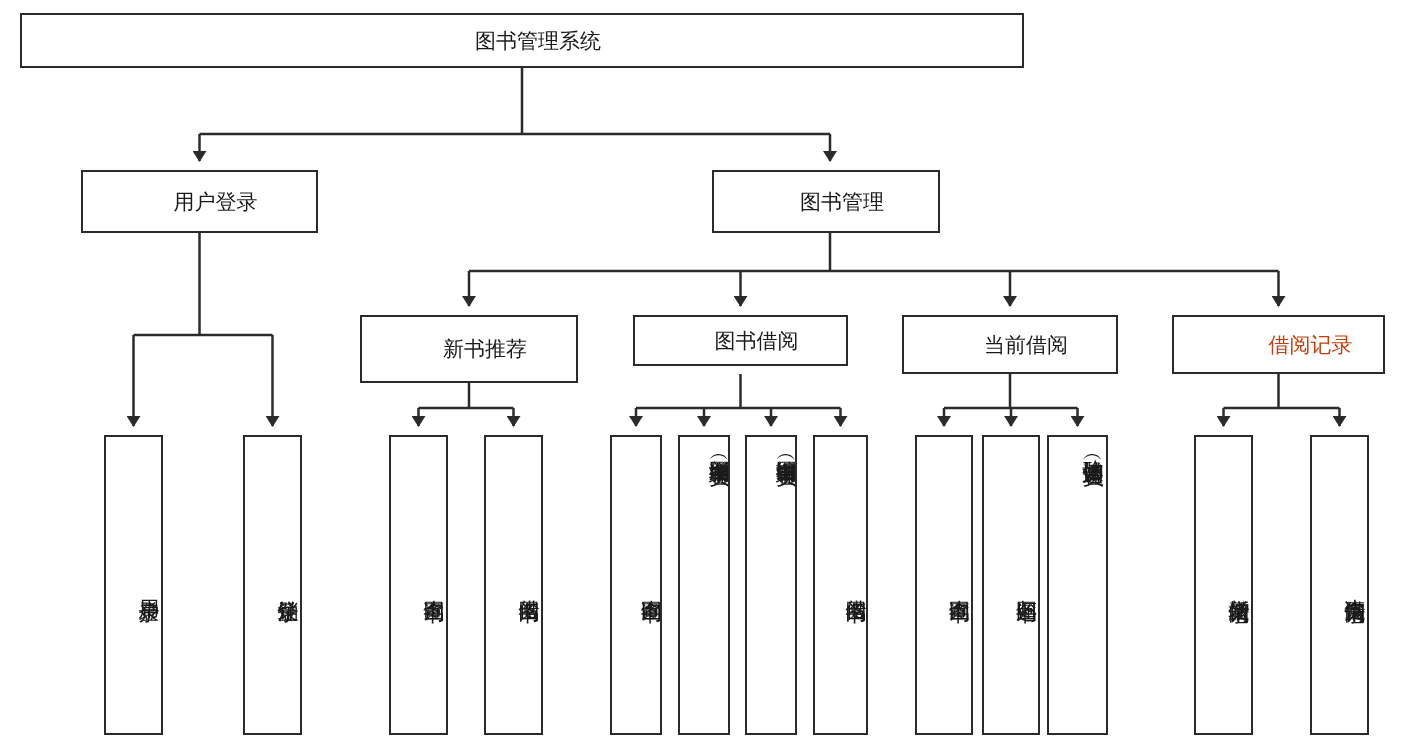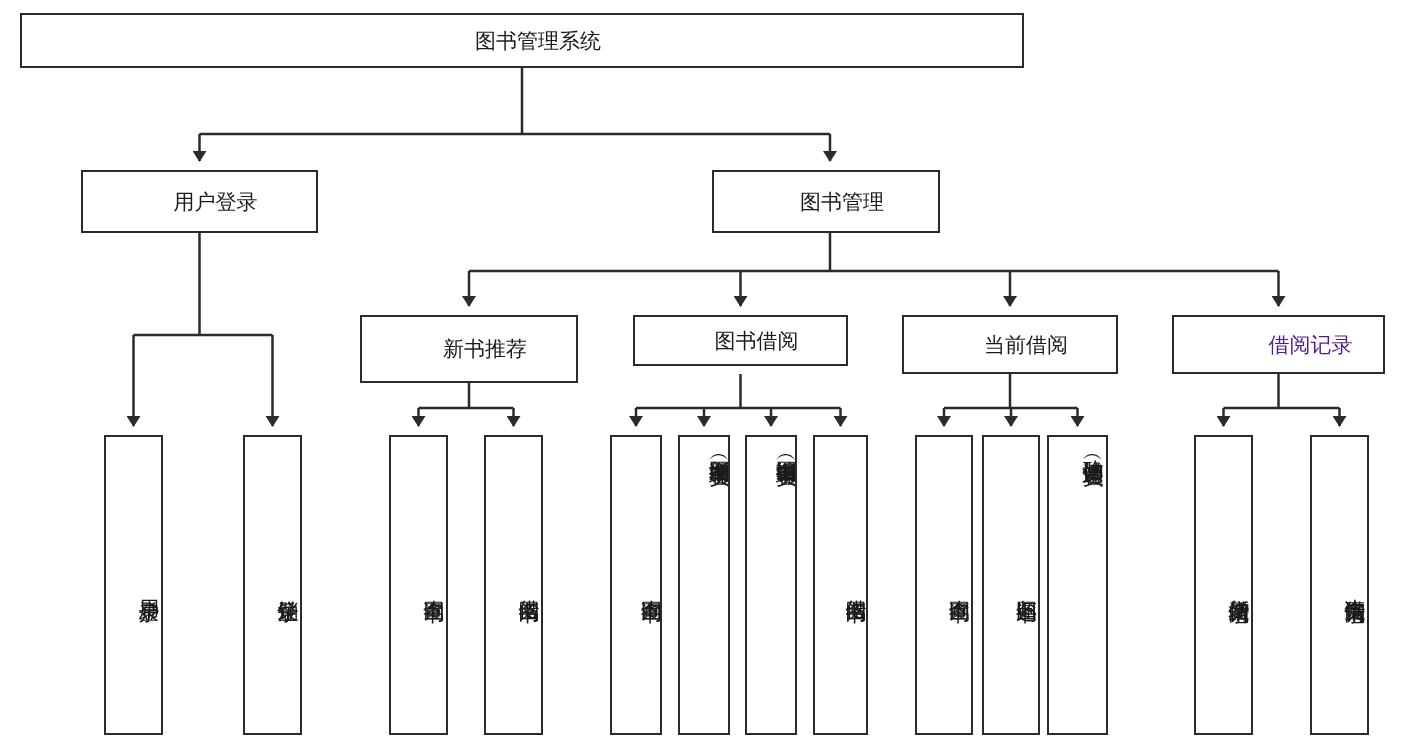--- a/index.html
+++ b/index.html
@@ -138,21 +138,21 @@
       <div class="node horizontal" style="left: 360px; top: 315px; width: 218px; height: 68px; border-color: rgb(43, 43, 43);">
         <span class="label" style="color: rgb(26, 26, 26);">新书推荐</span>
       </div>
       <div class="node horizontal" style="left: 633px; top: 315px; width: 215px; height: 51px; border-color: rgb(43, 43, 43);">
         <span class="label" style="color: rgb(26, 26, 26);">图书借阅</span>
       </div>
       <div class="node horizontal" style="left: 902px; top: 315px; width: 216px; height: 59px; border-color: rgb(43, 43, 43);">
         <span class="label" style="color: rgb(26, 26, 26);">当前借阅</span>
       </div>
       <div class="node horizontal" style="left: 1172px; top: 315px; width: 213px; height: 59px; border-color: rgb(43, 43, 43);">
-        <span class="label" style="color: #4c1d95; margin-left: 32px;">借阅记录</span>
+        <span class="label" style="color: #c2410c; margin-left: 32px;">借阅记录</span>
       </div>
       <div class="node vertical centered" style="left: 104px; top: 435px; width: 59px; height: 300px; border-color: rgb(43, 43, 43);">
         <span class="label" style="color: rgb(26, 26, 26);">用户登录</span>
       </div>
       <div class="node vertical centered" style="left: 243px; top: 435px; width: 59px; height: 300px; border-color: rgb(43, 43, 43);">
         <span class="label" style="color: rgb(26, 26, 26);">注销登录</span>
       </div>
       <div class="node vertical centered" style="left: 389px; top: 435px; width: 59px; height: 300px; border-color: rgb(43, 43, 43);">
         <span class="label" style="color: rgb(26, 26, 26);">查询图书</span>
       </div>

